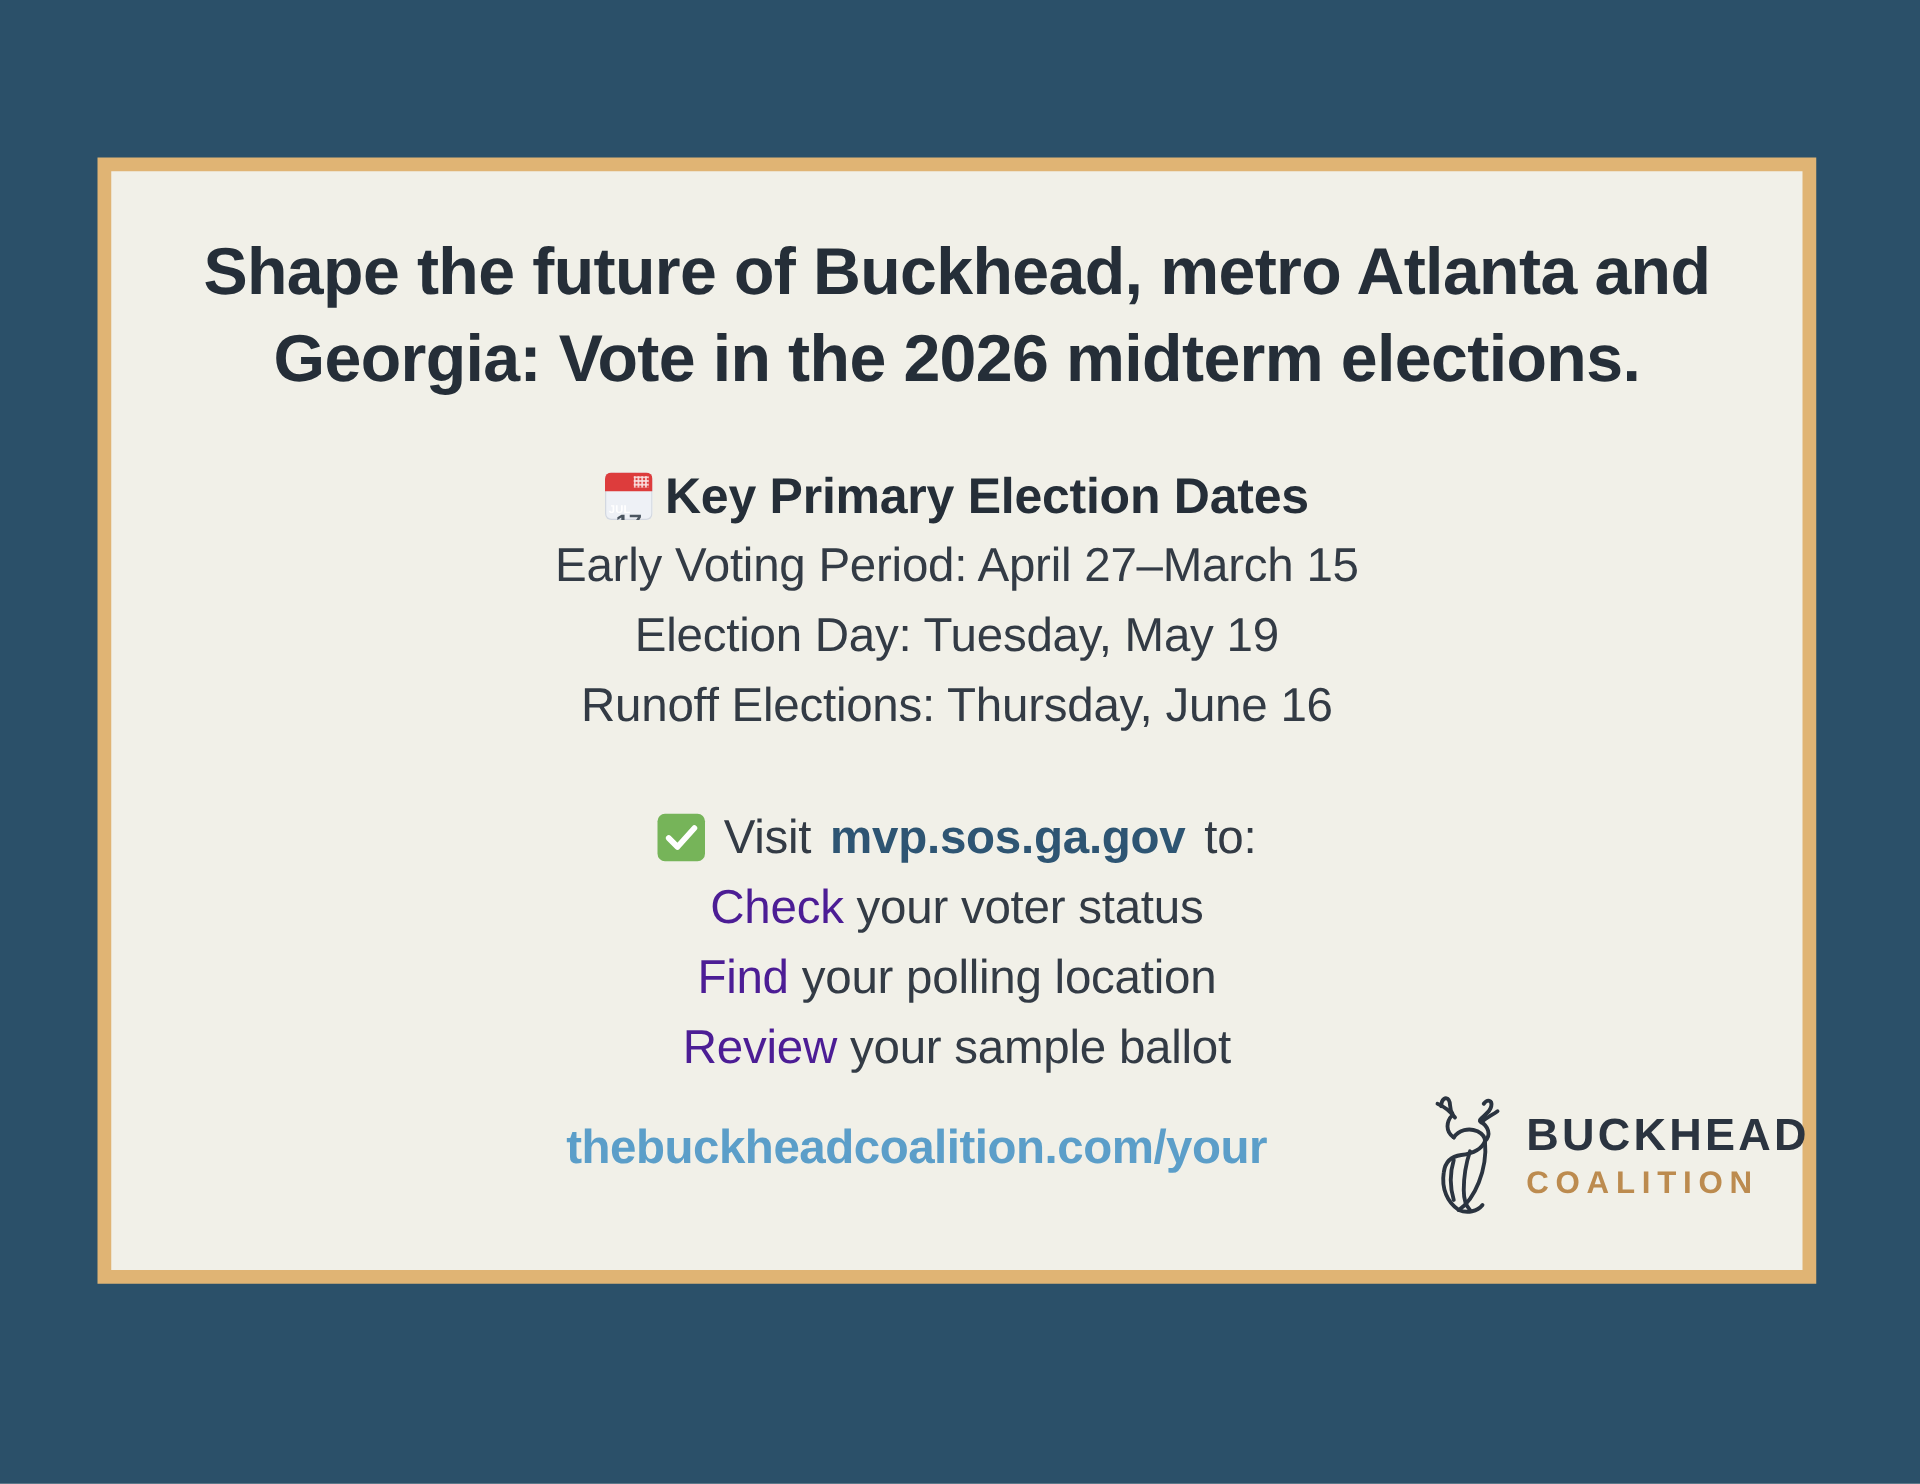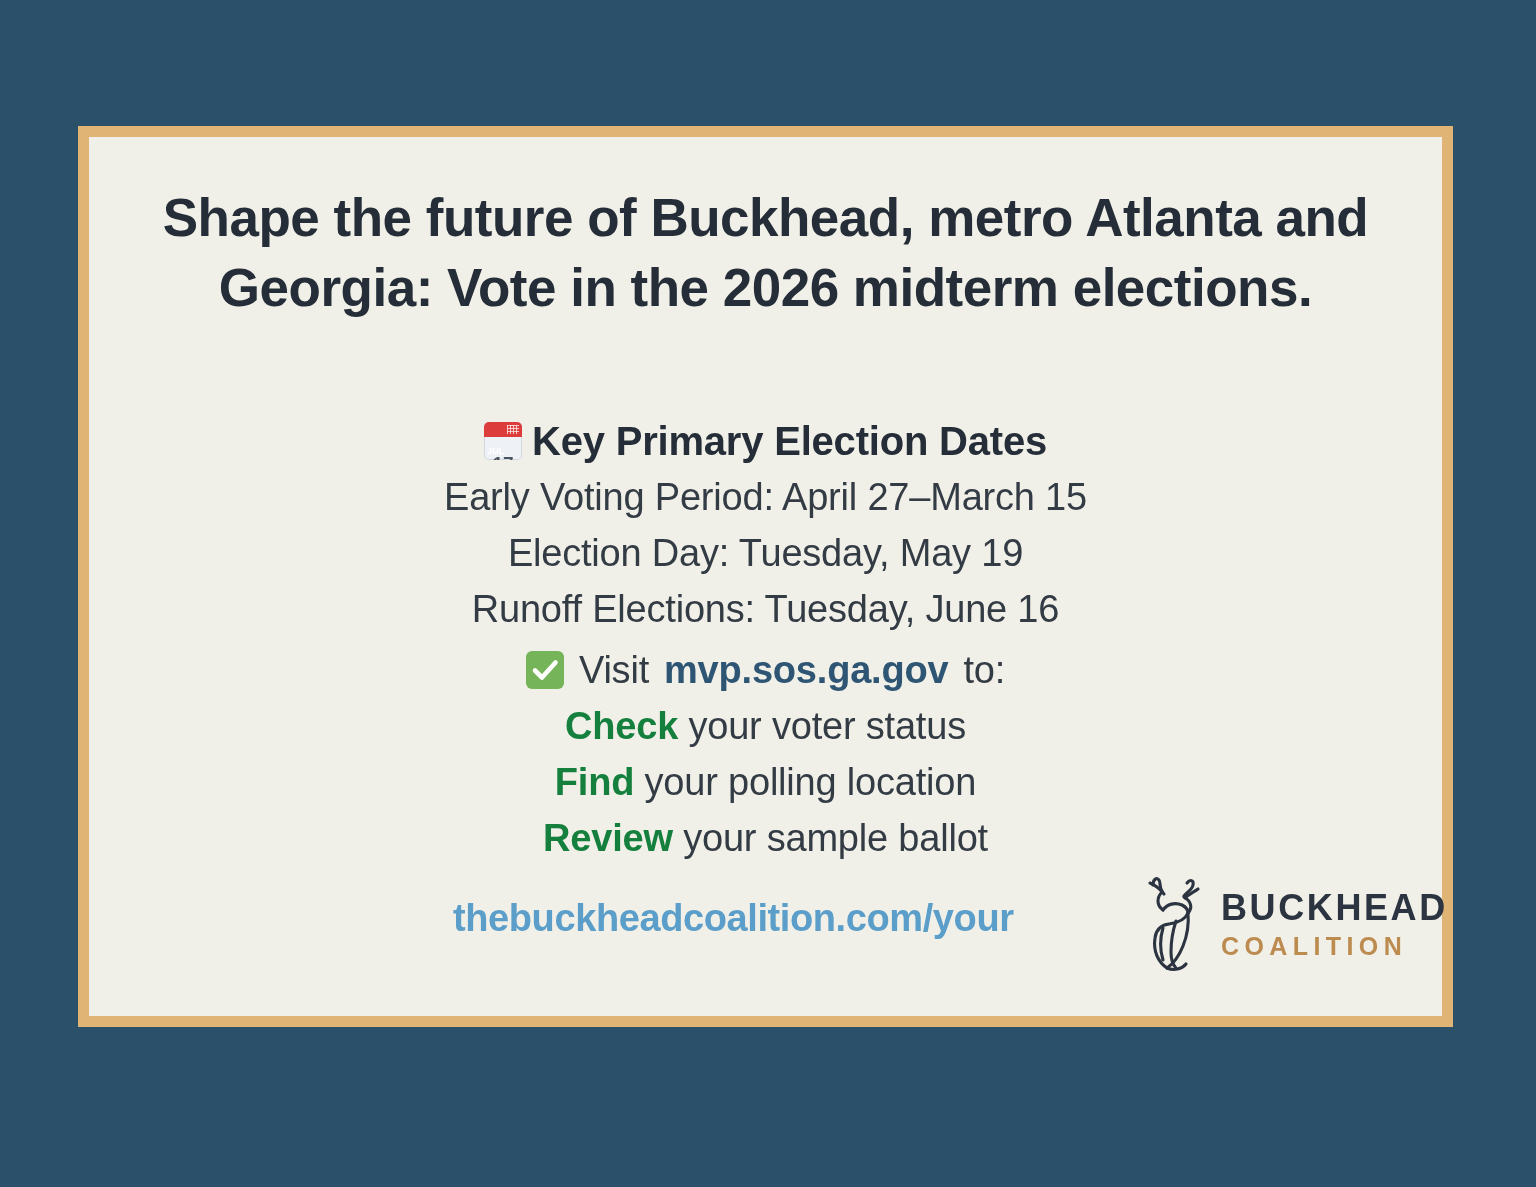--- a/index.html
+++ b/index.html
@@ -45,21 +45,20 @@
     letter-spacing: -0.5px;
     color: #252e38;
   }
 
   .dates-block {
     position: absolute;
     left: 0;
     right: 0;
     top: 232px;
     text-align: center;
-    margin-top: 44px;
   }
 
   .dates-heading {
     font-size: 40px;
     line-height: 56px;
     font-weight: bold;
     color: #252e38;
     letter-spacing: -0.2px;
     display: flex;
     align-items: center;
@@ -96,21 +95,21 @@
 
   .visit-line .plain { font-weight: normal; color: #333b45; }
   .visit-line .domain { font-weight: bold; color: #2e5573; }
 
   .action-line {
     font-size: 38px;
     line-height: 56px;
     color: #333b45;
     letter-spacing: -0.2px;
   }
-  .action-line b { color: #15803d; font-weight: bold; }
+  .action-line b { color: #4c1d95; font-weight: normal; }
 
   .footer {
     position: absolute;
     left: 0;
     right: 0;
     bottom: 24px;
     height: 120px;
   }
 
   .site-url {
@@ -235,21 +234,21 @@
           <span class="cal-nub-r"></span>
           <span class="cal-top"></span>
           <span class="cal-mon">JUL</span>
           <span class="cal-dots"></span>
           <span class="cal-day">17</span>
         </span>
         <span>Key Primary Election Dates</span>
       </div>
       <div class="dates-line">Early Voting Period: April 27–March 15</div>
       <div class="dates-line">Election Day: Tuesday, May 19</div>
-      <div class="dates-line">Runoff Elections: Tuesday, June 16</div>
+      <div class="dates-line">Runoff Elections: Thursday, June 16</div>
     </div>
 
     <div class="visit-block">
       <div class="visit-line">
         <span class="check-icon">
           <svg width="38" height="38" viewBox="0 0 38 38" aria-hidden="true">
             <path d="M9 19.5 L16 26.5 L29.5 11.5" fill="none" stroke="#ffffff" stroke-width="4.6" stroke-linecap="round" stroke-linejoin="round"></path>
           </svg>
         </span>
         <span class="plain">Visit</span>

